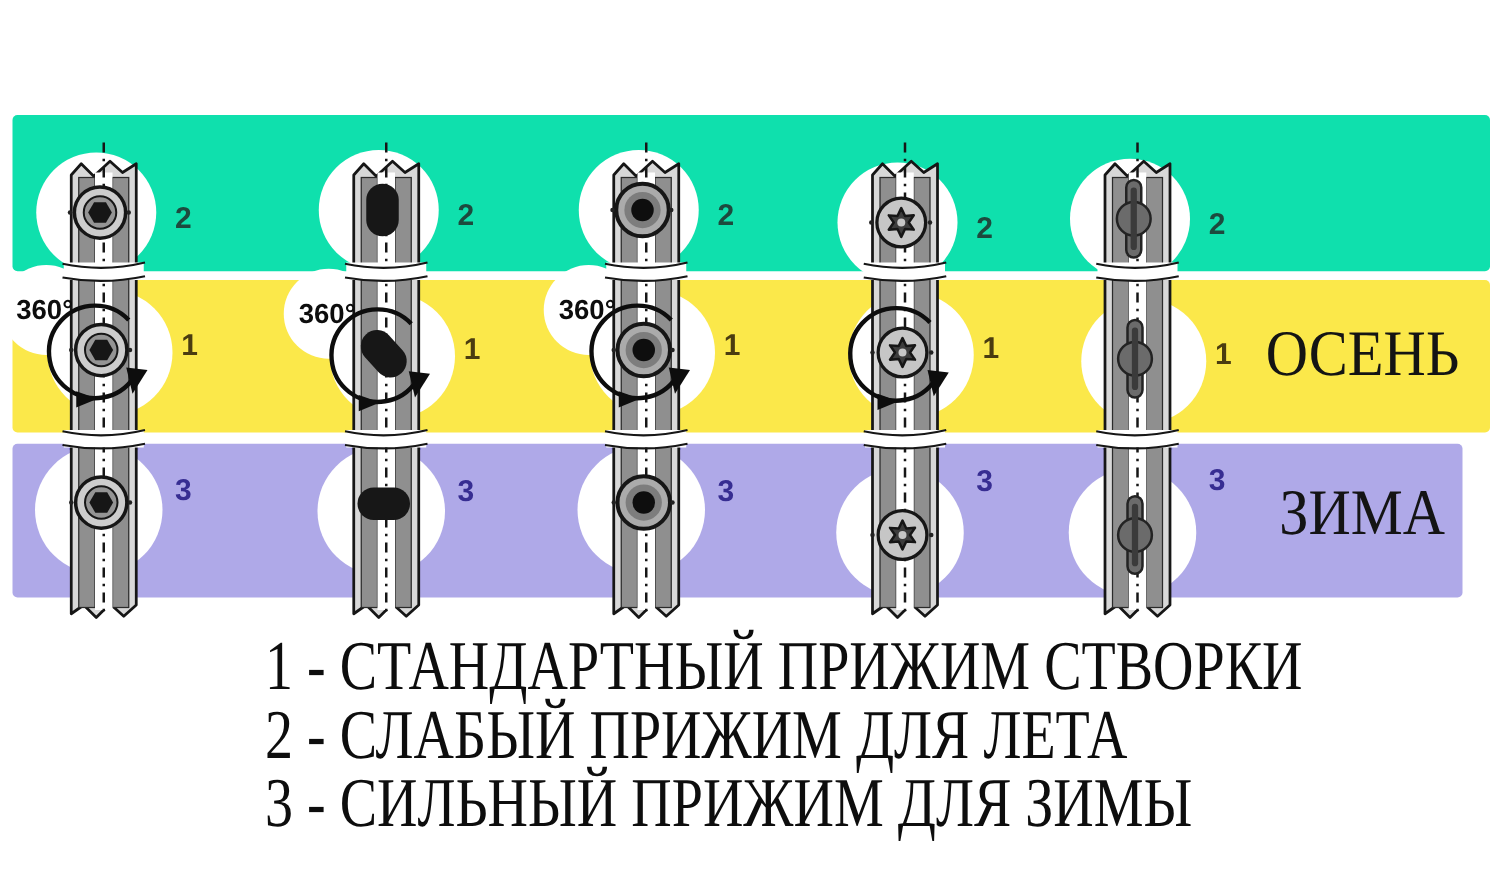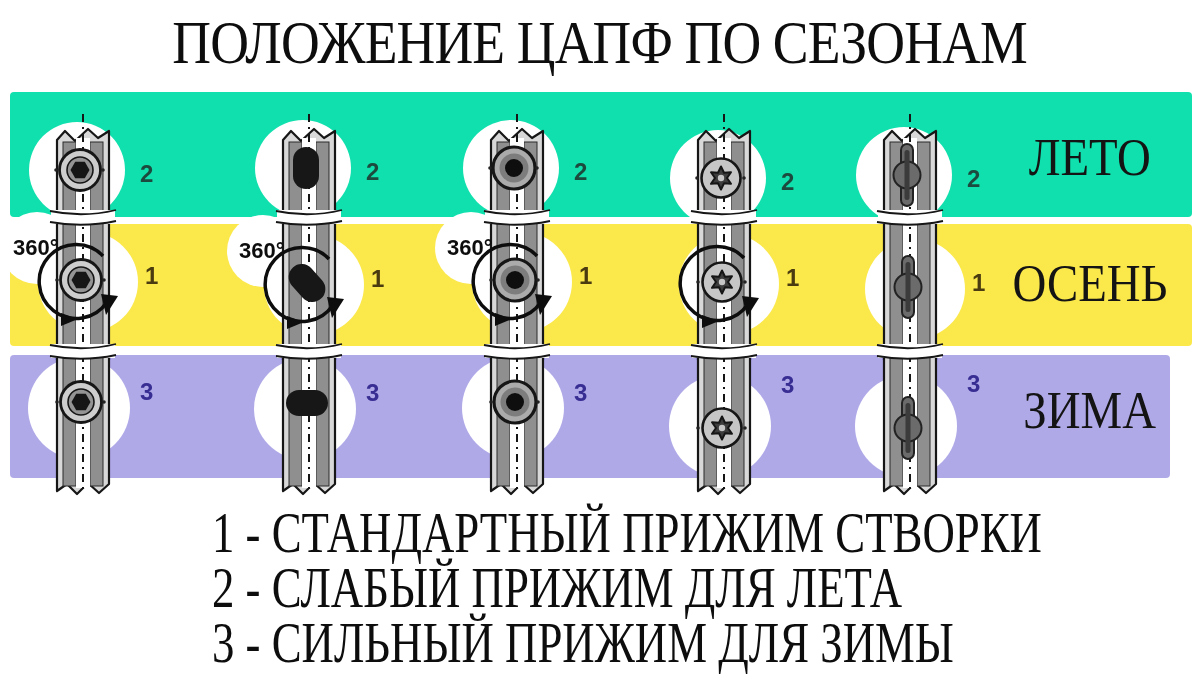--- a/index.html
+++ b/index.html
@@ -20,23 +20,20 @@
   .label-winter{top:381px;}
   #diagram{position:absolute;top:0;left:0;}
   .legend{position:absolute;top:506px;left:212px;line-height:55px;white-space:nowrap;}
   .legend-line{font-size:56px;color:#0d0d0d;transform:scaleX(.8);transform-origin:left center;}
 </style>
 </head>
 <body>
 
 <div class="canvas">
 
-  <div class="title">
-    <span>ПОЛОЖЕНИЕ ЦАПФ ПО СЕЗОНАМ</span>
-  </div>
 
   <div class="band band-summer" style="background: rgb(15, 224, 173);"></div>
   <div class="band band-autumn" style="background: rgb(251, 232, 74);"></div>
   <div class="band band-winter" style="background: rgb(175, 169, 232);"></div>
 
   <svg id="diagram" width="1200" height="698" viewBox="0 0 1200 698">
       <g>
         <ellipse cx="83" cy="337" rx="26" ry="9" fill="#f2b705" opacity="0.9"></ellipse>
         <ellipse cx="83" cy="464" rx="25" ry="11" fill="#6055d6" opacity="0.85"></ellipse>
         <ellipse cx="83" cy="359" rx="28" ry="4" fill="#6055d6" opacity="0.5"></ellipse>
@@ -259,23 +256,20 @@
           <rect x="-6" y="-31" width="12" height="62" rx="6" fill="#6b6b6b" stroke="#232323" stroke-width="2"></rect>
           <circle r="13.5" fill="#6b6b6b" stroke="#232323" stroke-width="2"></circle>
           <rect x="-2.5" y="-25" width="5" height="50" rx="2.5" fill="#3b3b3b"></rect>
         </g>
         <text x="967" y="187" font-family="&quot;Liberation Sans&quot;, sans-serif" font-size="24" font-weight="700" fill="#1d4a3e">2</text>
         <text x="972" y="291" font-family="&quot;Liberation Sans&quot;, sans-serif" font-size="24" font-weight="700" fill="#4a3c10">1</text>
         <text x="967" y="392" font-family="&quot;Liberation Sans&quot;, sans-serif" font-size="24" font-weight="700" fill="#372d92">3</text>
       </g>
     </svg>
 
-  <div class="season-label label-summer">
-    <span>ЛЕТО</span>
-  </div>
   <div class="season-label label-winter">
     <span>ЗИМА</span>
   </div>
   <div class="season-label label-autumn">
     <span>ОСЕНЬ</span>
   </div>
 
   <div class="legend">
     <div class="legend-line">1 - СТАНДАРТНЫЙ ПРИЖИМ СТВОРКИ</div>
     <div class="legend-line">2 - СЛАБЫЙ ПРИЖИМ ДЛЯ ЛЕТА</div>

